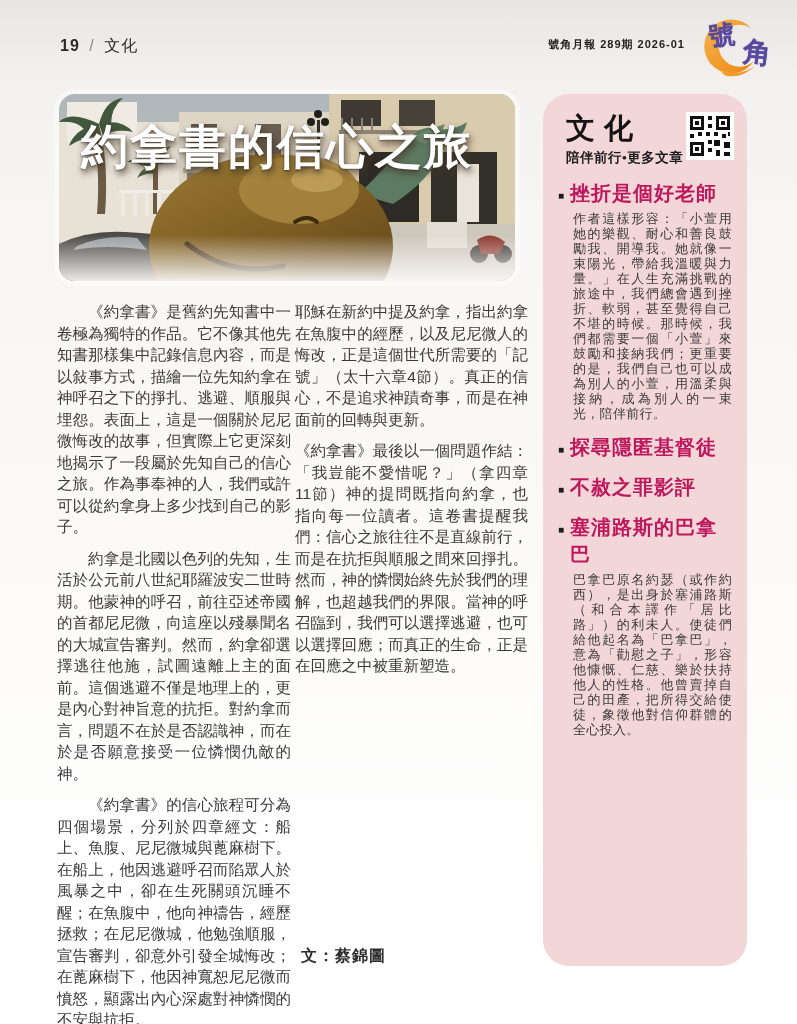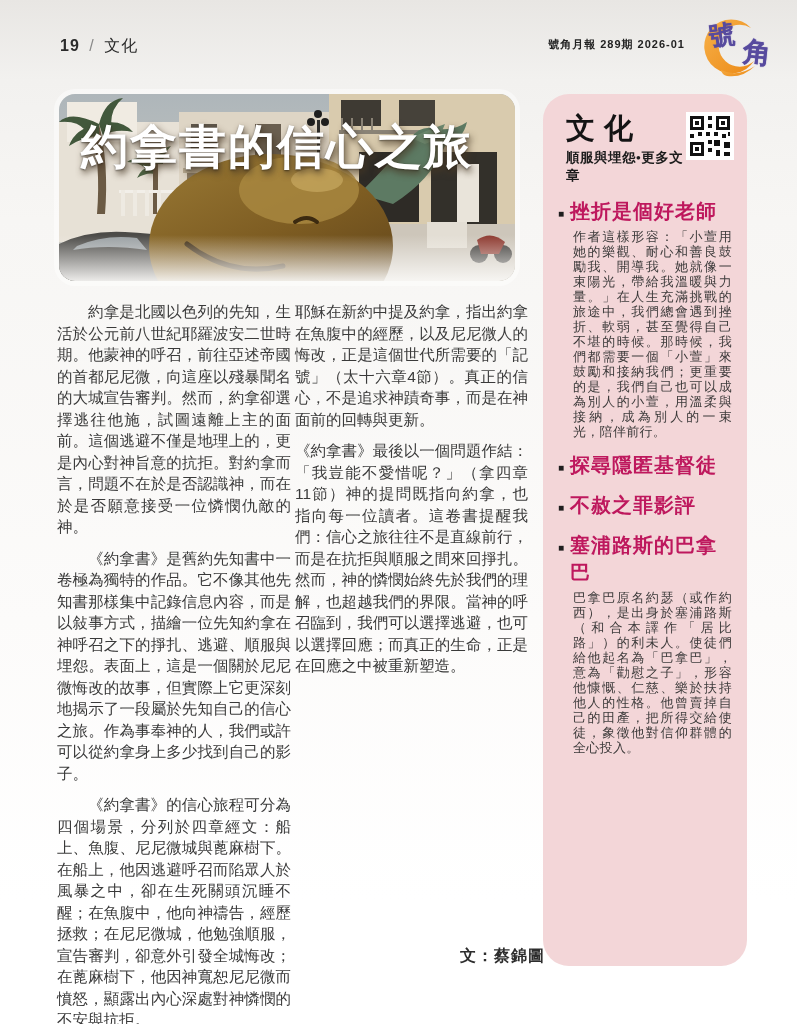--- a/index.html
+++ b/index.html
@@ -28,21 +28,21 @@
   .hero-title{position:absolute;top:22px;left:22px;font-size:47px;font-weight:bold;color:#fff;
         letter-spacing:2px;white-space:nowrap;
         text-shadow:2px 4px 7px rgba(72,56,38,.9),0 1px 2px rgba(0,0,0,.55);}
   
   .col{position:absolute;top:301px;font-size:15.5px;line-height:21.5px;color:#3a3a3a;
        text-align:justify;text-justify:inter-ideograph;}
   .col-1{left:57px;width:234px;}
   .col-2{left:295px;width:233px;}
   .col p{margin:0 0 10px 0;}
   .col-1 p{text-indent:2em;}
-  .byline{position:absolute;left:312px;top:946px;width:233px;text-align:right;
+  .byline{position:absolute;left:301px;top:946px;width:233px;
        font-size:16px;font-weight:bold;color:#2d2d2d;letter-spacing:1px;}
   
   .sidebar{position:absolute;left:543px;top:94px;width:204px;height:872px;
        background:#f3d6d8;border-radius:26px;box-sizing:border-box;padding:18px 11px 0 13px;}
   .sb-head{display:flex;justify-content:space-between;align-items:flex-start;}
   .sb-head-left{padding-left:10px;}
   .sb-title{font-size:29px;font-weight:bold;color:#141414;letter-spacing:9px;line-height:32px;}
   .sb-subtitle{font-family:"Liberation Serif",serif;font-size:13.5px;font-weight:bold;color:#1c1c1c;
        margin-top:5px;letter-spacing:.5px;}
   .qr{width:48px;height:48px;background:#fff;padding:2px;box-sizing:border-box;margin-right:2px;}
@@ -155,37 +155,37 @@
     <ellipse cx="258" cy="86" rx="26" ry="12" fill="#c3a45c" opacity=".8"></ellipse>
 
     <path d="M128,150 q44,34 96,22" stroke="#3c2a10" stroke-width="5" fill="none" stroke-linecap="round"></path>
     <path d="M236,128 q12,-8 22,0" stroke="#3c2a10" stroke-width="4" fill="none" stroke-linecap="round"></path>
   </svg>
   <div class="hero-fade"></div>
   <div class="hero-title">約拿書的信心之旅</div>
 </div>
 
 <div class="col col-1">
+  <p>《約拿書》是舊約先知書中一卷極為獨特的作品。它不像其他先知書那樣集中記錄信息內容，而是以敍事方式，描繪一位先知約拿在神呼召之下的掙扎、逃避、順服與埋怨。表面上，這是一個關於尼尼微悔改的故事，但實際上它更深刻地揭示了一段屬於先知自己的信心之旅。作為事奉神的人，我們或許可以從約拿身上多少找到自己的影子。</p>
   <p>約拿是北國以色列的先知，生活於公元前八世紀耶羅波安二世時期。他蒙神的呼召，前往亞述帝國的首都尼尼微，向這座以殘暴聞名的大城宣告審判。然而，約拿卻選擇逃往他施，試圖遠離上主的面前。這個逃避不僅是地理上的，更是內心對神旨意的抗拒。對約拿而言，問題不在於是否認識神，而在於是否願意接受一位憐憫仇敵的神。</p>
-  <p>《約拿書》是舊約先知書中一卷極為獨特的作品。它不像其他先知書那樣集中記錄信息內容，而是以敍事方式，描繪一位先知約拿在神呼召之下的掙扎、逃避、順服與埋怨。表面上，這是一個關於尼尼微悔改的故事，但實際上它更深刻地揭示了一段屬於先知自己的信心之旅。作為事奉神的人，我們或許可以從約拿身上多少找到自己的影子。</p>
   <p>《約拿書》的信心旅程可分為四個場景，分列於四章經文：船上、魚腹、尼尼微城與蓖麻樹下。在船上，他因逃避呼召而陷眾人於風暴之中，卻在生死關頭沉睡不醒；在魚腹中，他向神禱告，經歷拯救；在尼尼微城，他勉強順服，宣告審判，卻意外引發全城悔改；在蓖麻樹下，他因神寬恕尼尼微而憤怒，顯露出內心深處對神憐憫的不安與抗拒。</p>
 </div>
 
 <div class="col col-2">
   <p>耶穌在新約中提及約拿，指出約拿在魚腹中的經歷，以及尼尼微人的悔改，正是這個世代所需要的「記號」（太十六章4節）。真正的信心，不是追求神蹟奇事，而是在神面前的回轉與更新。</p>
   <p>《約拿書》最後以一個問題作結：「我豈能不愛惜呢？」（拿四章11節）神的提問既指向約拿，也指向每一位讀者。這卷書提醒我們：信心之旅往往不是直線前行，而是在抗拒與順服之間來回掙扎。然而，神的憐憫始終先於我們的理解，也超越我們的界限。當神的呼召臨到，我們可以選擇逃避，也可以選擇回應；而真正的生命，正是在回應之中被重新塑造。</p>
 </div>
 
 <div class="byline">文：蔡錦圖</div>
 
 <div class="sidebar">
   <div class="sb-head">
     <div class="sb-head-left">
       <div class="sb-title">文化</div>
-      <div class="sb-subtitle">順服與埋怨•更多文章</div>
+      <div class="sb-subtitle">陪伴前行•更多文章</div>
     </div>
     <div class="qr">
       <svg width="44" height="44" viewBox="0 0 44 44">
         <rect width="44" height="44" fill="#fff"></rect>
         <g fill="#111">
           <rect x="2" y="2" width="14" height="14"></rect>
             <rect x="28" y="2" width="14" height="14"></rect>
             <rect x="2" y="28" width="14" height="14"></rect>
           <rect x="20" y="2" width="4" height="4"></rect>
             <rect x="20" y="10" width="4" height="4"></rect>

